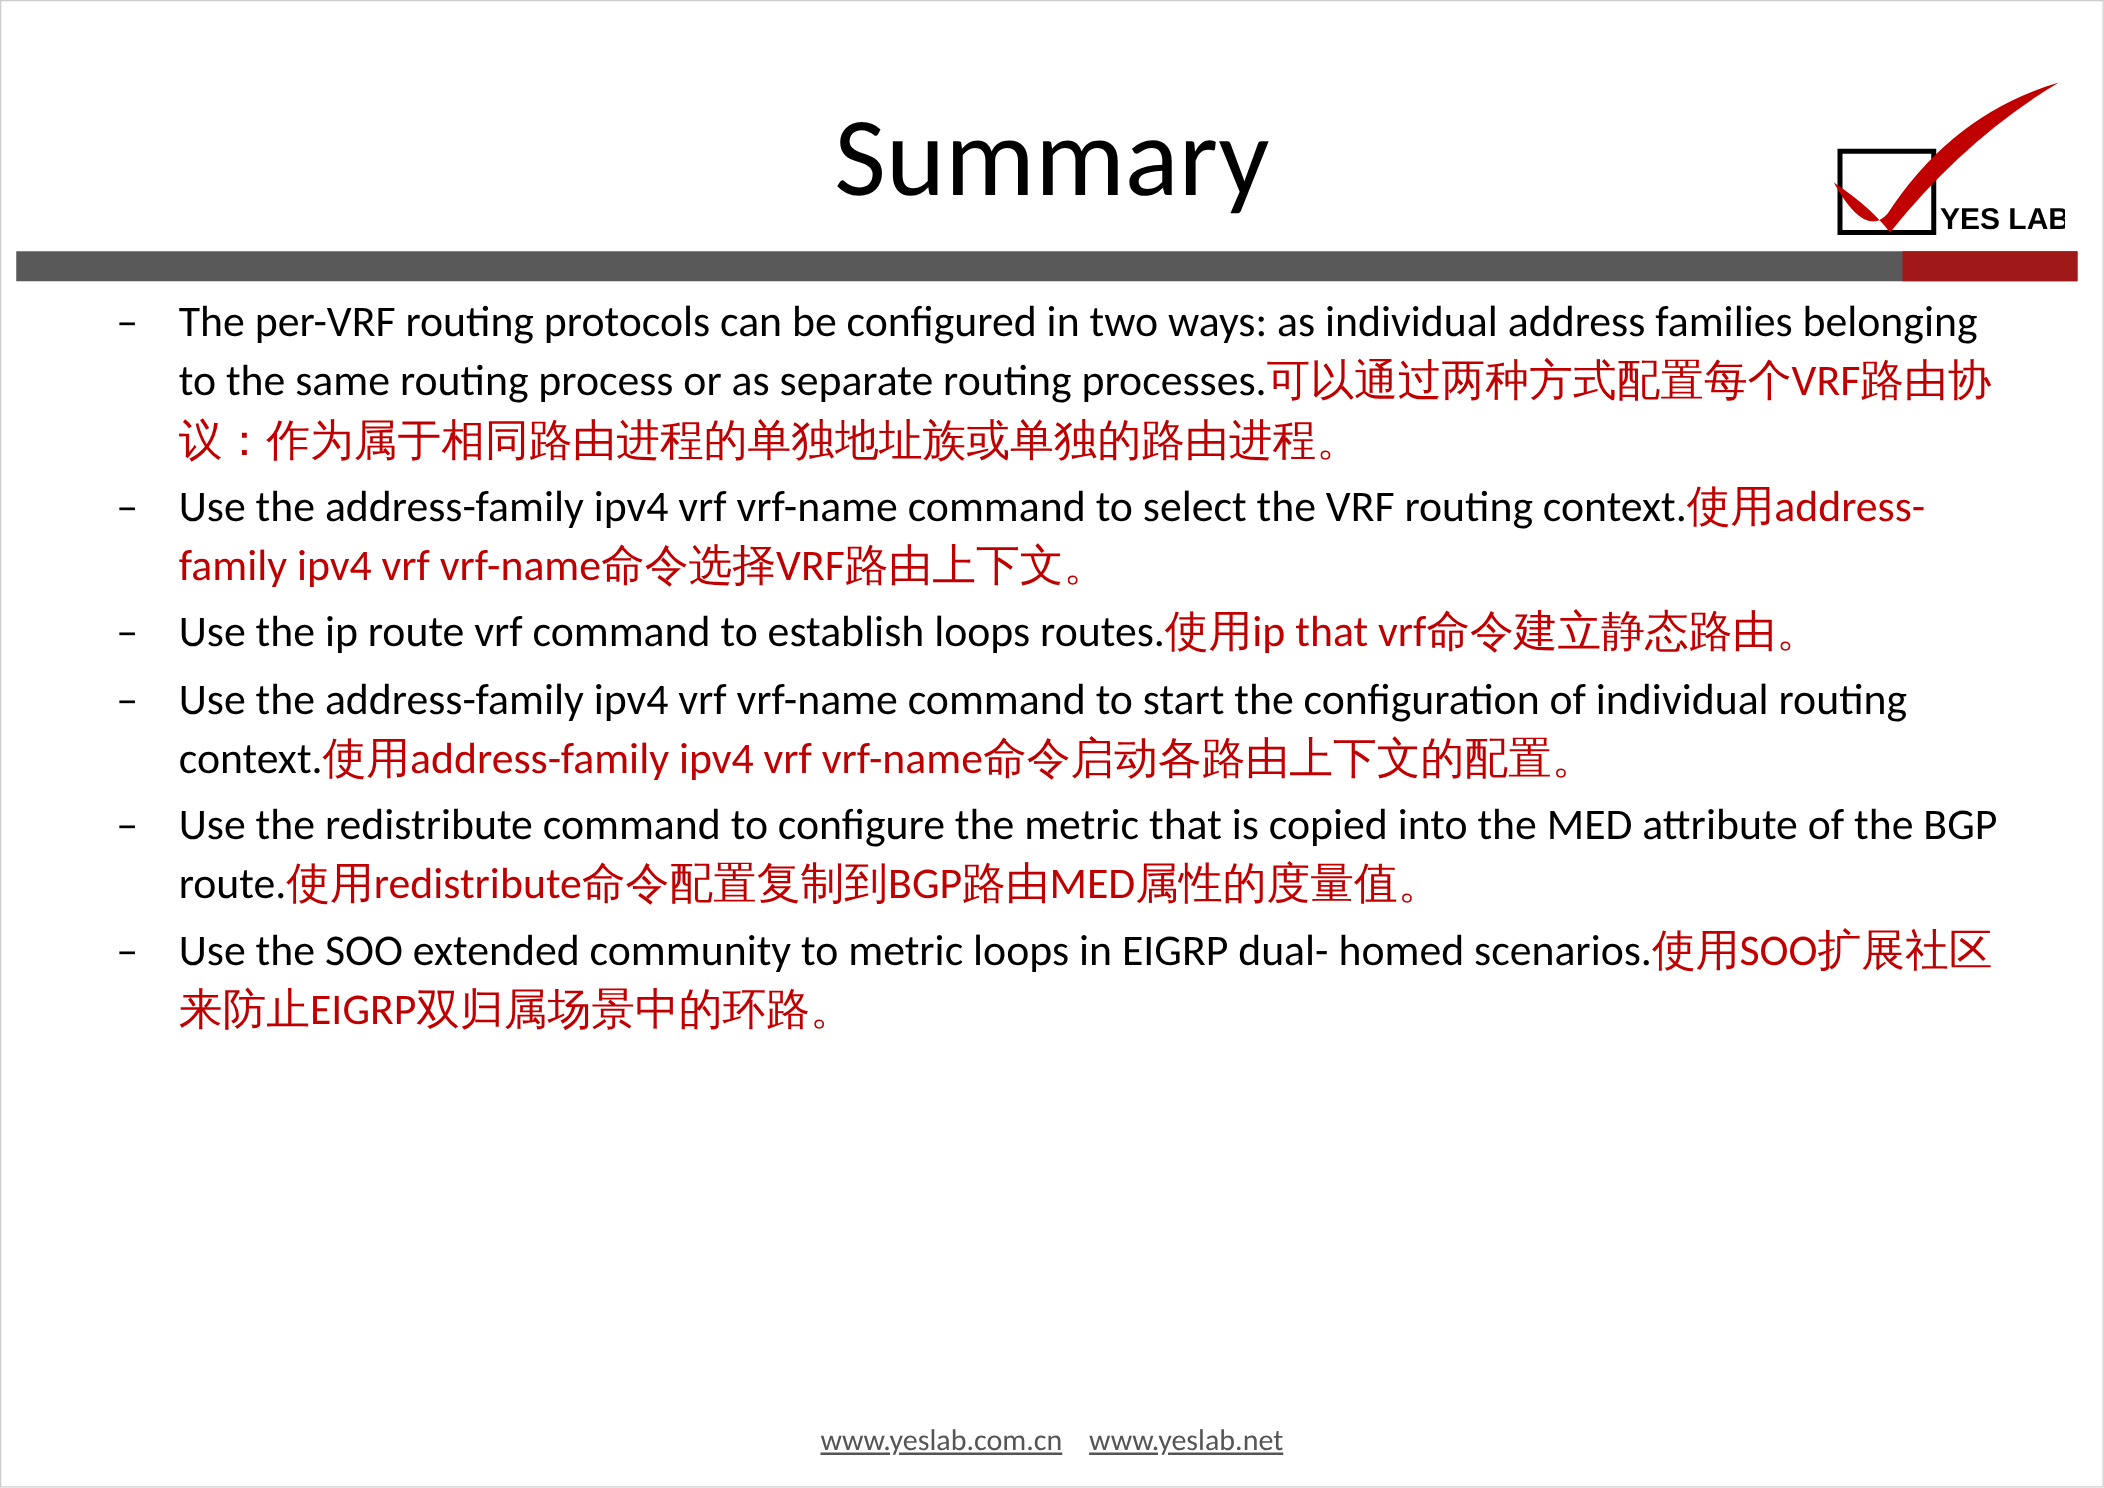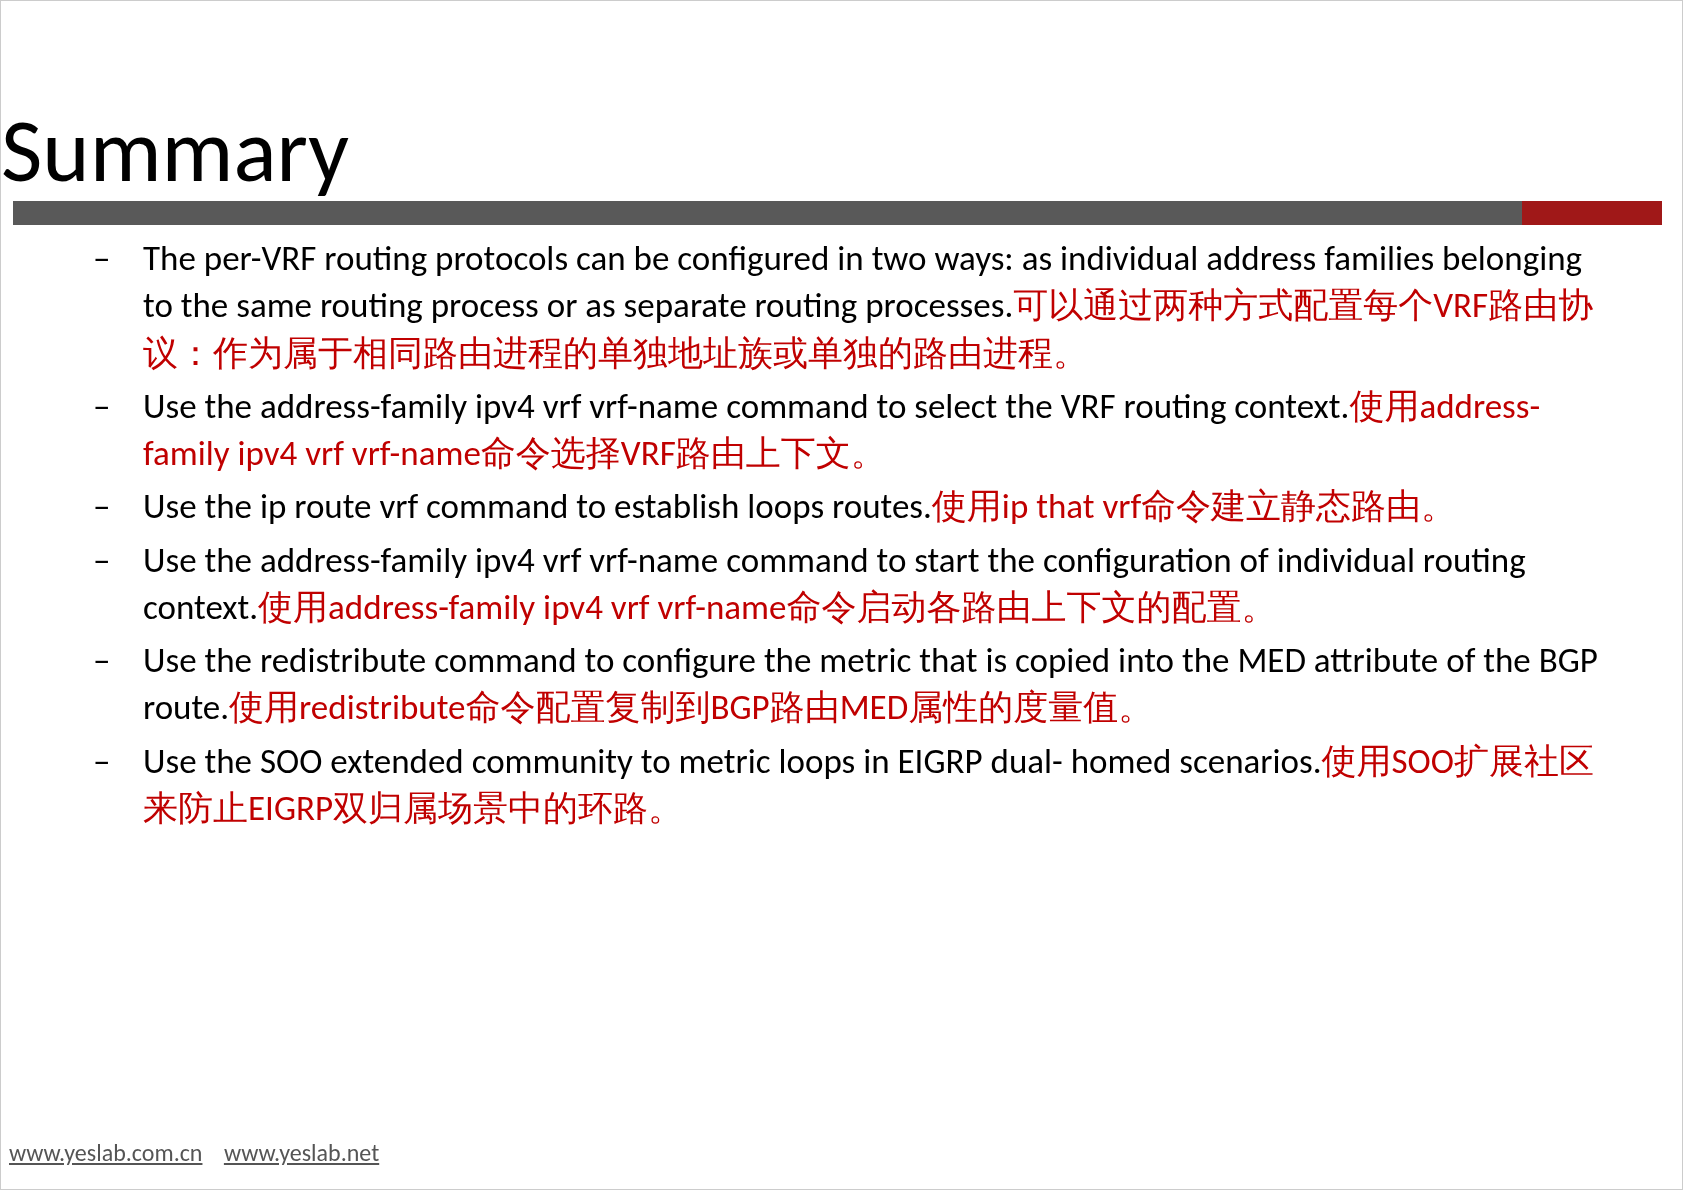--- a/index.html
+++ b/index.html
@@ -17,25 +17,24 @@
     position: relative;
     border: 1px solid #ccc;
     margin: 0 auto;
     background: #fff;
   }
   .title {
     position: absolute;
     top: 70px;
     left: 0;
     width: 100%;
-    text-align: left;
+    text-align: center;
     font-size: 90px;
     font-weight: 400;
     color: #000;
-    margin-top: 24px;
   }
   .logo {
     position: absolute;
     top: 60px;
     right: 30px;
     width: 250px;
     height: 150px;
   }
   .logo svg { width: 100%; height: 100%; }
   .bar {
@@ -74,36 +73,43 @@
     padding-left: 22px;
   }
   .bullet .text { flex: 1; margin-left: 12px; }
   .cn { color: #c00000; }
   .it { }
   .footer {
     position: absolute;
     bottom: 22px;
     left: 0;
     width: 100%;
-    text-align: left;
+    text-align: center;
     font-size: 24px;
   }
   .footer a {
     color: #555;
     text-decoration: underline;
     margin: 0 8px;
   }
 </style>
 </head>
 <body>
 
 <div class="slide">
 
   <div class="title">Summary</div>
 
+  <div class="logo">
+    <svg viewBox="0 0 250 150">
+      <rect x="70" y="60" width="75" height="65" fill="none" stroke="#000" stroke-width="4"></rect>
+      <path d="M 65 85 Q 90 130 108 110 Q 160 30 245 5 Q 170 50 110 125 Q 95 105 65 85 Z" fill="#c00000"></path>
+      <text x="150" y="122" font-size="24" font-weight="bold" fill="#000" font-family="Arial">YES LAB</text>
+    </svg>
+  </div>
 
   <div class="bar"></div>
 
   <div class="content">
 
     <div class="bullet">
       <div class="dash">–</div>
       <div class="text">
         <span>The per-VRF routing protocols can be configured in two ways: as  individual address families belonging to the same routing process  or as separate routing processes.</span><span class="cn">可以通过两种方式配置每个VRF路由协议：作为属于相同路由进程的单独地址族或单独的路由进程。</span>
       </div>

